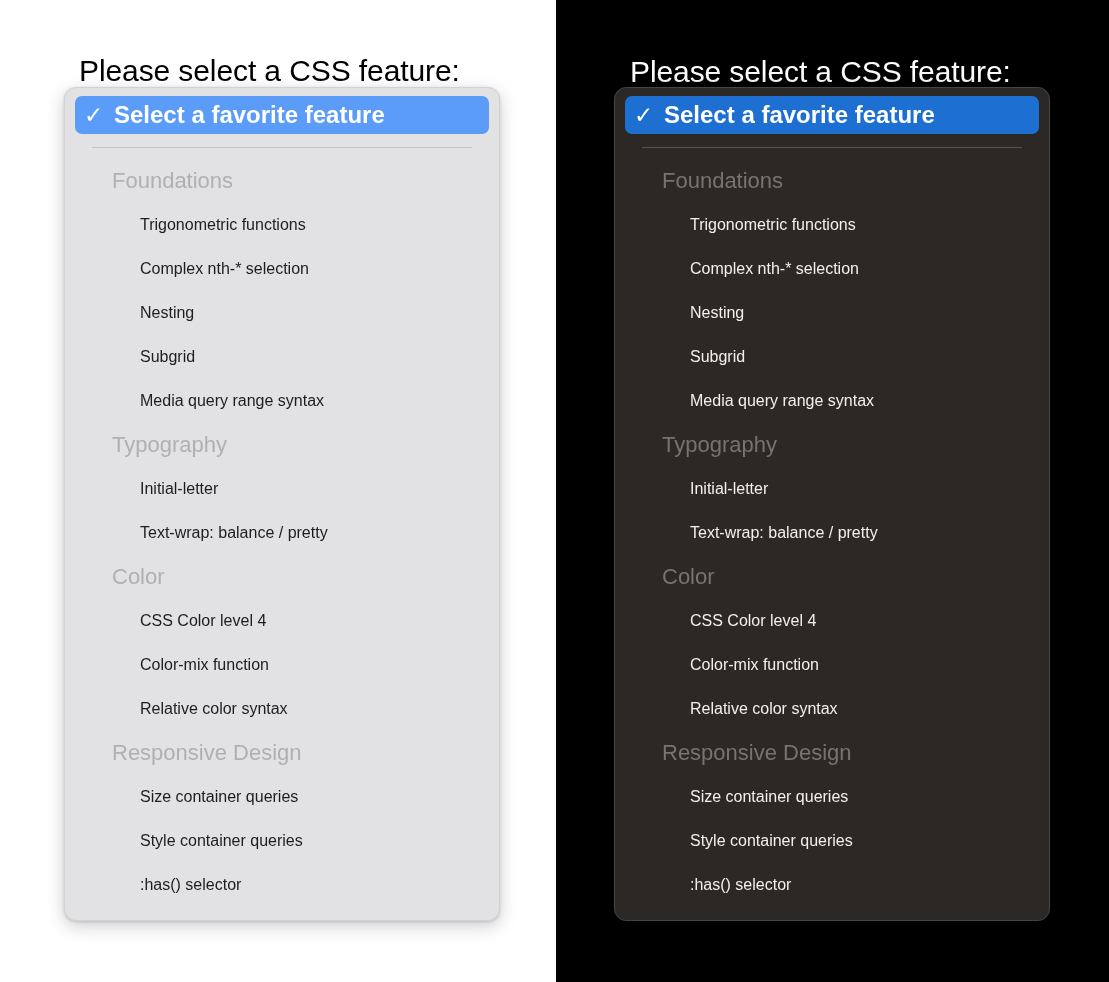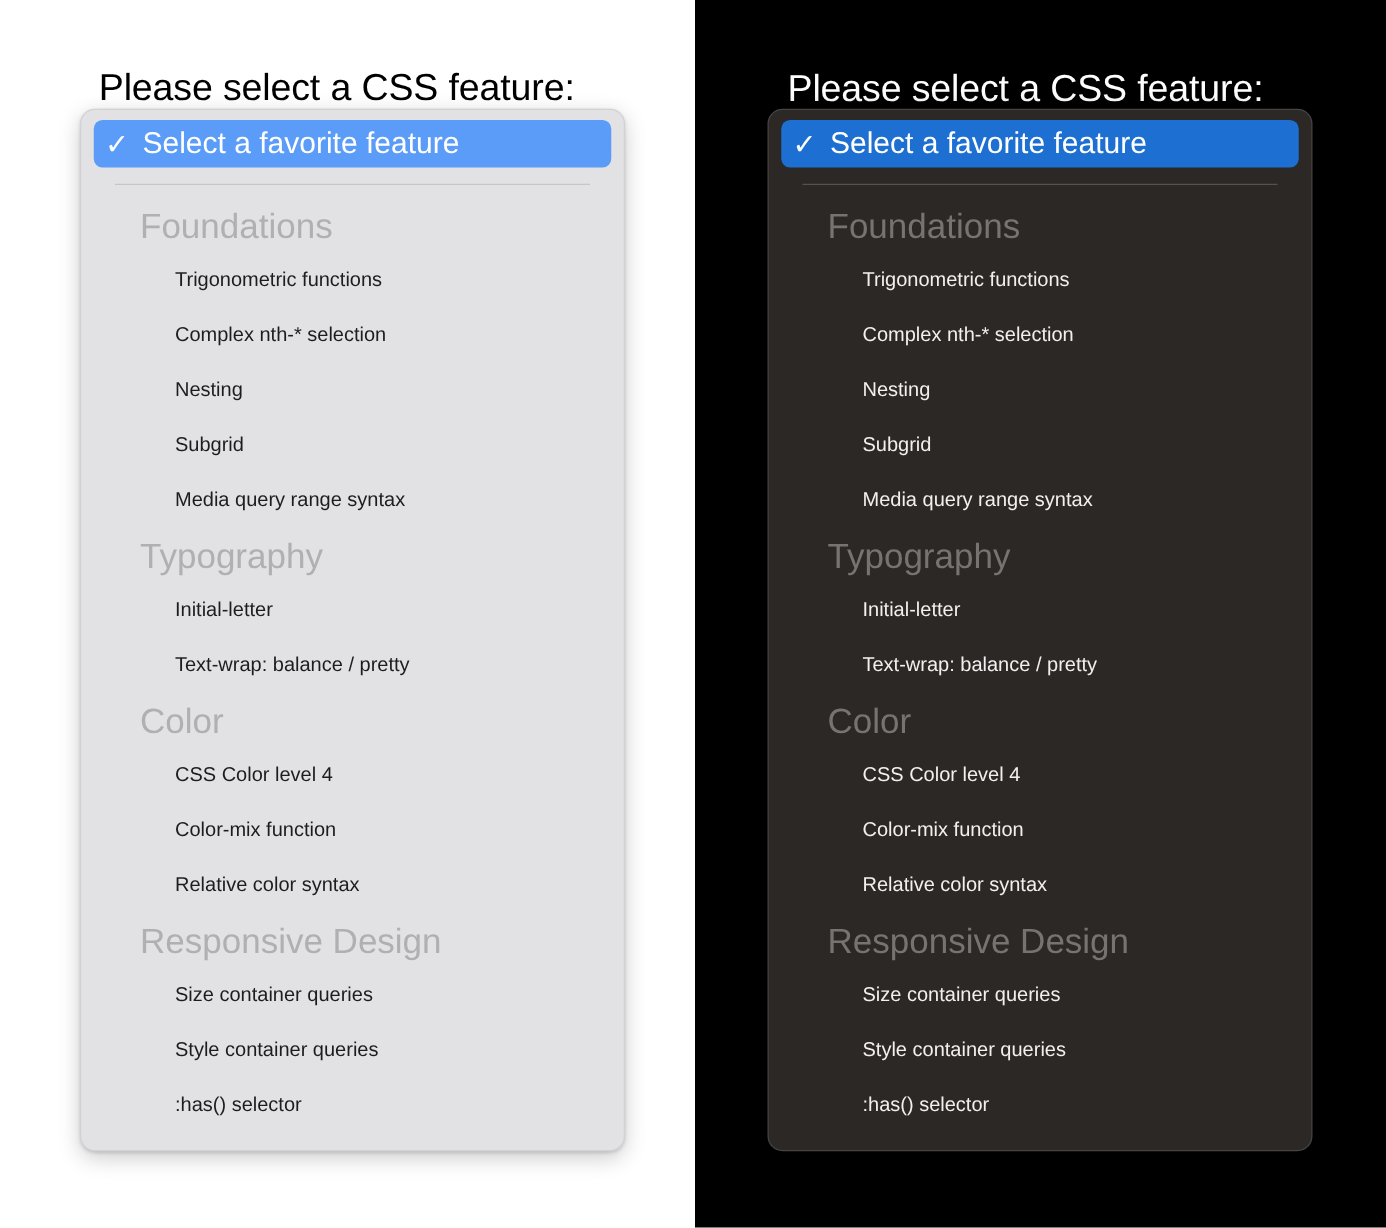--- a/index.html
+++ b/index.html
@@ -101,34 +101,35 @@
     width: 29px;
     margin-left: 9px;
     margin-right: 1px;
     font-size: 23px;
     line-height: 1;
     color: #ffffff;
     display: inline-block;
   }
   .selected-label {
     display: inline-block;
+    font-weight: bold;
   }
 
   
   .separator {
     height: 1px;
     margin: 13px 27px 11px 27px;
   }
   .popup-light .separator { background: #c6c6c8; }
   .popup-dark  .separator { background: #555250; }
 
   
   .group-header {
     padding-left: 47px;
-    font-size: 28px;
+    font-size: 22px;
     line-height: 44px;
     height: 44px;
     white-space: nowrap;
   }
   .popup-light .group-header { color: #b0b0b2; }
   .popup-dark  .group-header { color: #77736f; }
 
   
   .option {
     padding-left: 75px;

